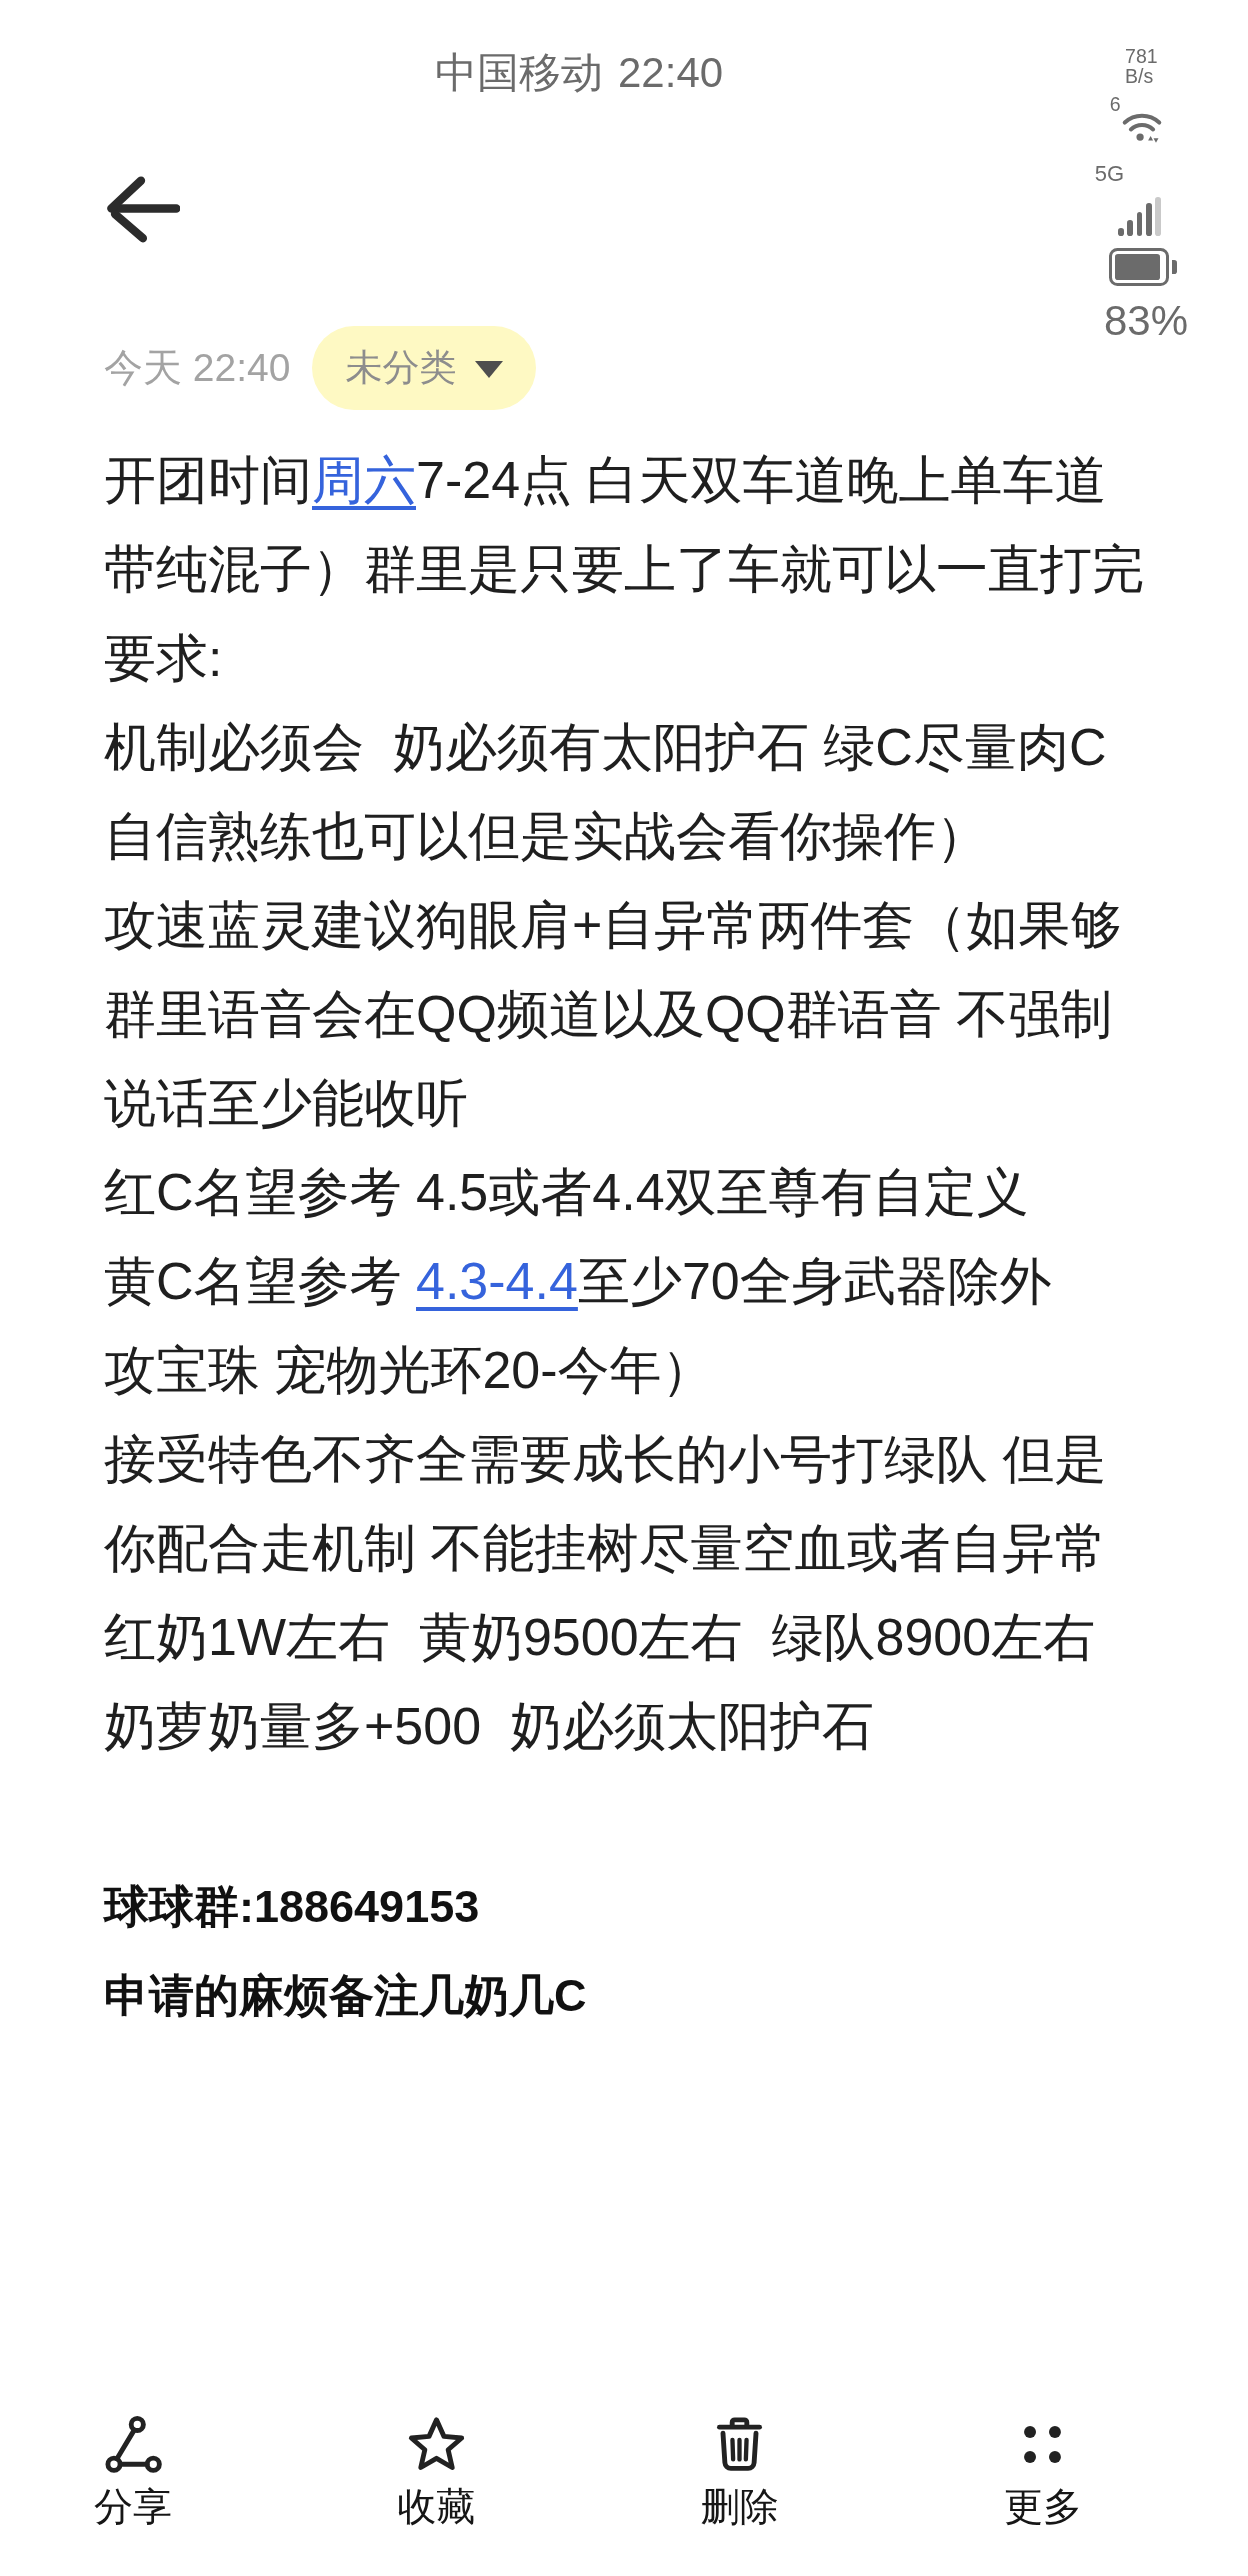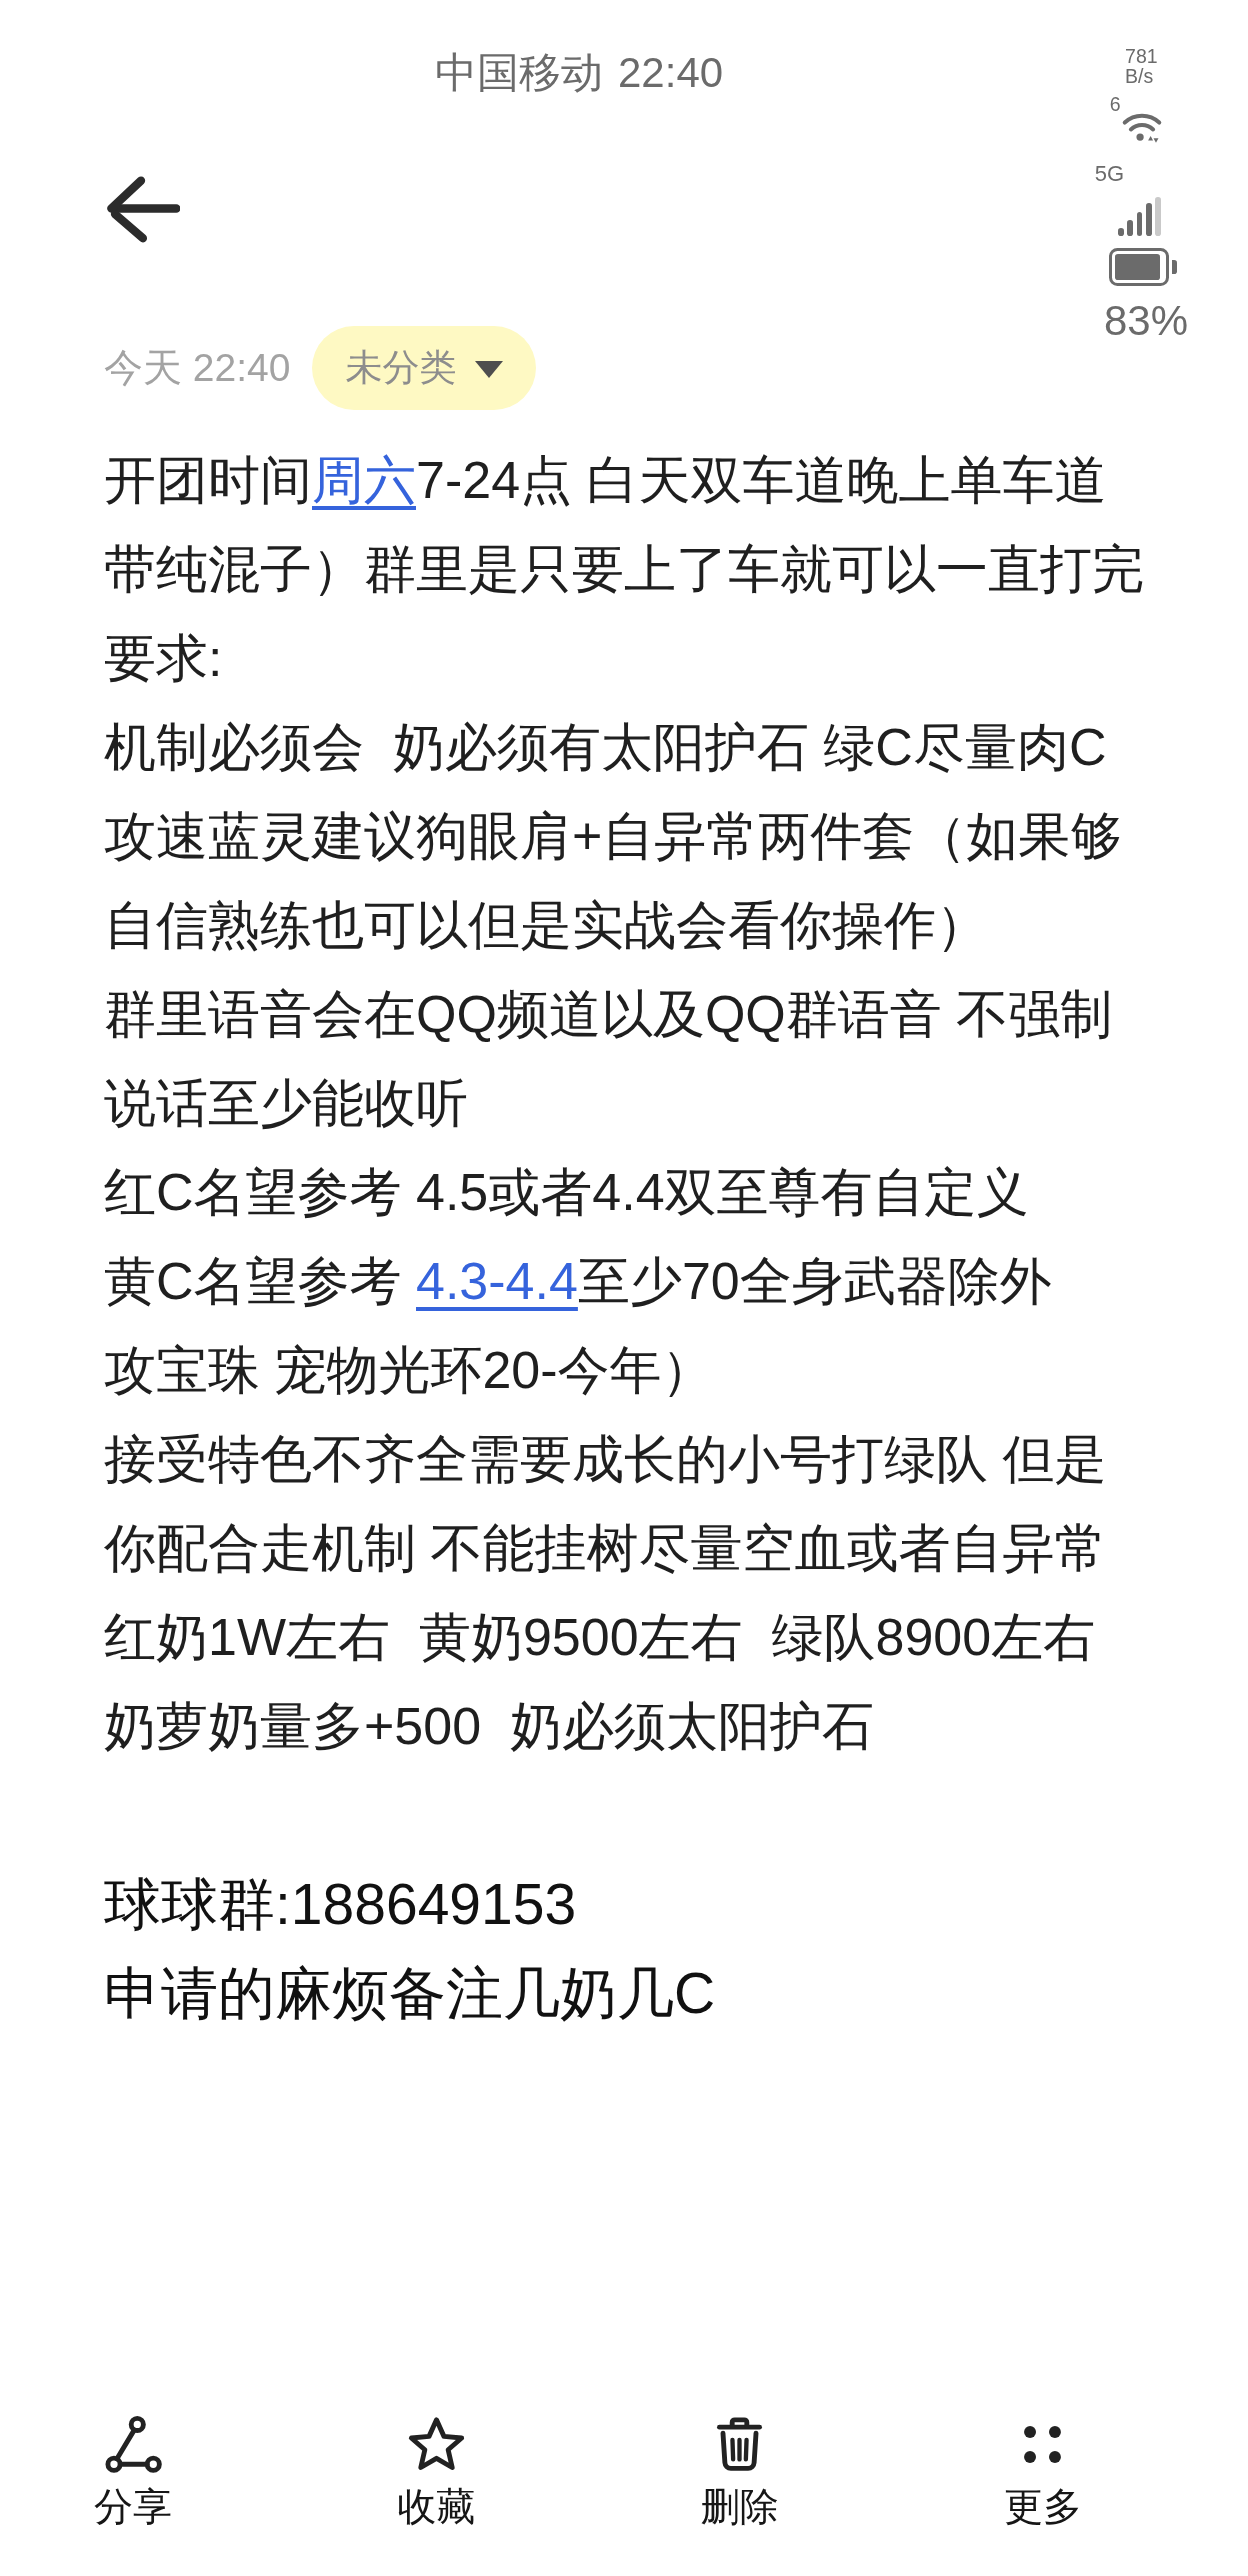--- a/index.html
+++ b/index.html
@@ -34,21 +34,21 @@
   .meta{display:flex;align-items:center;gap:22px;margin-top:13px;height:85px;}
   .date{font-size:39px;color:#a3a3a3;}
   .cat-pill{display:flex;align-items:center;gap:18.6px;height:84px;padding:0 33px;
     background:#fef9c3;border-radius:43px;cursor:pointer;}
   .cat-label{font-size:37px;color:#8d8d8d;}
   .caret{width:0;height:0;border-left:14px solid transparent;border-right:14px solid transparent;
     border-top:17.7px solid #4e4e4e;margin-top:3.7px;}
   .body{margin-top:26px;font-size:52px;color:#1f1f1f;}
   .body .line{height:89px;line-height:89px;white-space:pre;}
   .body .link{color:#3563dc;text-decoration:underline;text-decoration-thickness:3.7px;text-underline-offset:8.4px;}
-  .body .bold{font-weight:400;font-size:57px;color:#111111;}
+  .body .bold{font-weight:700;font-size:45px;color:#111111;}
   
   .toolbar{position:absolute;left:0;top:2412px;width:100%;display:flex;justify-content:space-between;
     padding:0 141px 0 68px;box-sizing:border-box;}
   .tool-item{display:flex;flex-direction:column;align-items:center;gap:9.3px;width:130px;cursor:pointer;}
   .tool-item svg{display:block;}
   .tool-label{font-size:39px;line-height:41px;color:#161616;}
 </style>
 </head>
 <body>
 
@@ -106,22 +106,22 @@
       <div class="cat-pill">
         <span class="cat-label">未分类</span>
         <span class="caret"></span>
       </div>
     </div>
     <div class="body">
         <div class="line"><span>开团时间</span><span class="link">周六</span><span>7-24点 白天双车道晚上单车道</span></div>
         <div class="line"><span>带纯混子）群里是只要上了车就可以一直打完</span></div>
         <div class="line"><span>要求:</span></div>
         <div class="line"><span>机制必须会  奶必须有太阳护石 绿C尽量肉C</span></div>
+        <div class="line"><span>自信熟练也可以但是实战会看你操作）</span></div>
         <div class="line"><span>攻速蓝灵建议狗眼肩+自异常两件套（如果够</span></div>
-        <div class="line"><span>自信熟练也可以但是实战会看你操作）</span></div>
         <div class="line"><span>群里语音会在QQ频道以及QQ群语音 不强制</span></div>
         <div class="line"><span>说话至少能收听</span></div>
         <div class="line"><span>红C名望参考 4.5或者4.4双至尊有自定义</span></div>
         <div class="line"><span>黄C名望参考 </span><span class="link">4.3-4.4</span><span>至少70全身武器除外</span></div>
         <div class="line"><span>攻宝珠 宠物光环20-今年）</span></div>
         <div class="line"><span>接受特色不齐全需要成长的小号打绿队 但是</span></div>
         <div class="line"><span>你配合走机制 不能挂树尽量空血或者自异常</span></div>
         <div class="line"><span>红奶1W左右  黄奶9500左右  绿队8900左右</span></div>
         <div class="line"><span>奶萝奶量多+500  奶必须太阳护石</span></div>
         <div class="line"></div>

